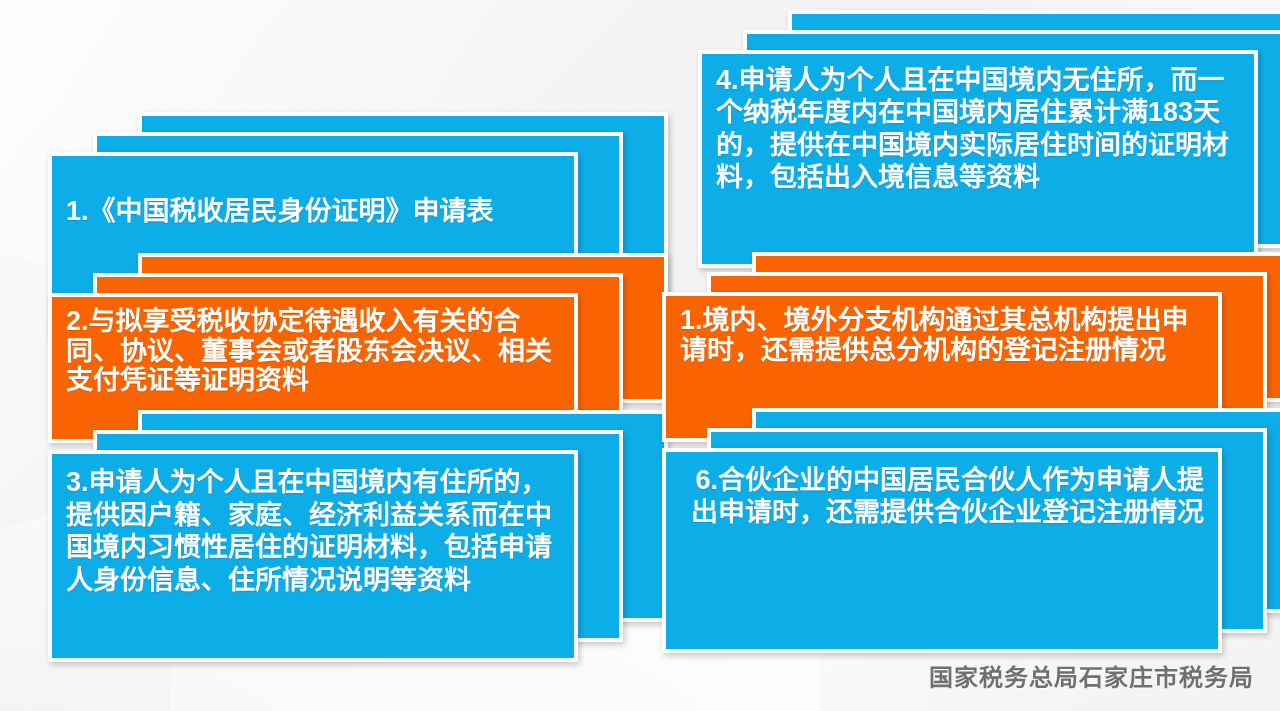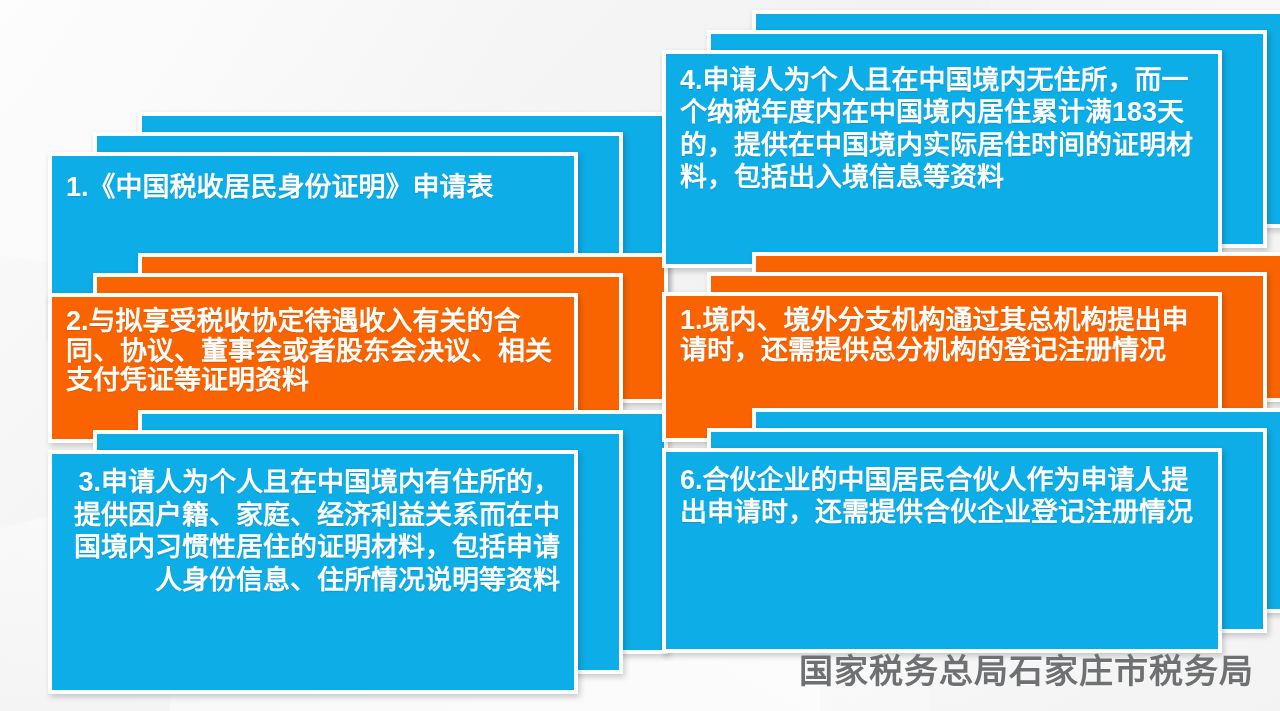--- a/index.html
+++ b/index.html
@@ -148,48 +148,48 @@
     font-weight: bold;
     line-height: 1.16;
     letter-spacing: 0px;
     white-space: pre-wrap;
     text-shadow: 0 1px 1px rgba(0,0,0,.12);
   }
 
   
   #stack-1 { left: 48px;  top: 112px; }
   #stack-1 .card { width: 530px; height: 185px; }
-  #stack-1 .card-text { font-size: 27px; top: 16px; }
+  #stack-1 .card-text { font-size: 27px; top: 40px; }
 
   #stack-2 { left: 48px;  top: 253px; }
   #stack-2 .card { width: 530px; height: 150px; }
   #stack-2 .card-text { font-size: 27px; top: 10px; line-height: 1.10; }
 
   #stack-3 { left: 48px;  top: 410px; }
-  #stack-3 .card { width: 530px; height: 244px; text-align: right; }
+  #stack-3 .card { width: 530px; height: 212px; }
   #stack-3 .card-text { font-size: 27px; top: 12px; line-height: 1.21; }
 
   #stack-4 { left: 662px; top: 10px; }
-  #stack-4 .card { width: 560px; height: 218px; }
+  #stack-4 .card { width: 560px; height: 218px; margin-left: 36px; }
   #stack-4 .card-text { font-size: 27px; top: 10px; line-height: 1.20; }
 
   #stack-5 { left: 662px; top: 252px; }
   #stack-5 .card { width: 560px; height: 150px; }
   #stack-5 .card-text { font-size: 27px; top: 10px; line-height: 1.10; }
 
   #stack-6 { left: 662px; top: 408px; }
   #stack-6 .card { width: 560px; height: 205px; }
-  #stack-6 .card-text { font-size: 27px; top: 12px; line-height: 1.20; }
+  #stack-6 .card-text { font-size: 27px; top: 12px; line-height: 1.20; text-align: right; }
 
   
   #footer-org {
     position: absolute;
     right: 26px; bottom: 18px;
     z-index: 20;
-    font-size: 34px;
+    font-size: 24px;
     font-weight: bold;
     color: #6e7072;
     letter-spacing: 1px;
     white-space: nowrap;
     text-shadow: 0 1px 0 rgba(255,255,255,.85);
   }
 </style>
 </head>
 <body>
 

